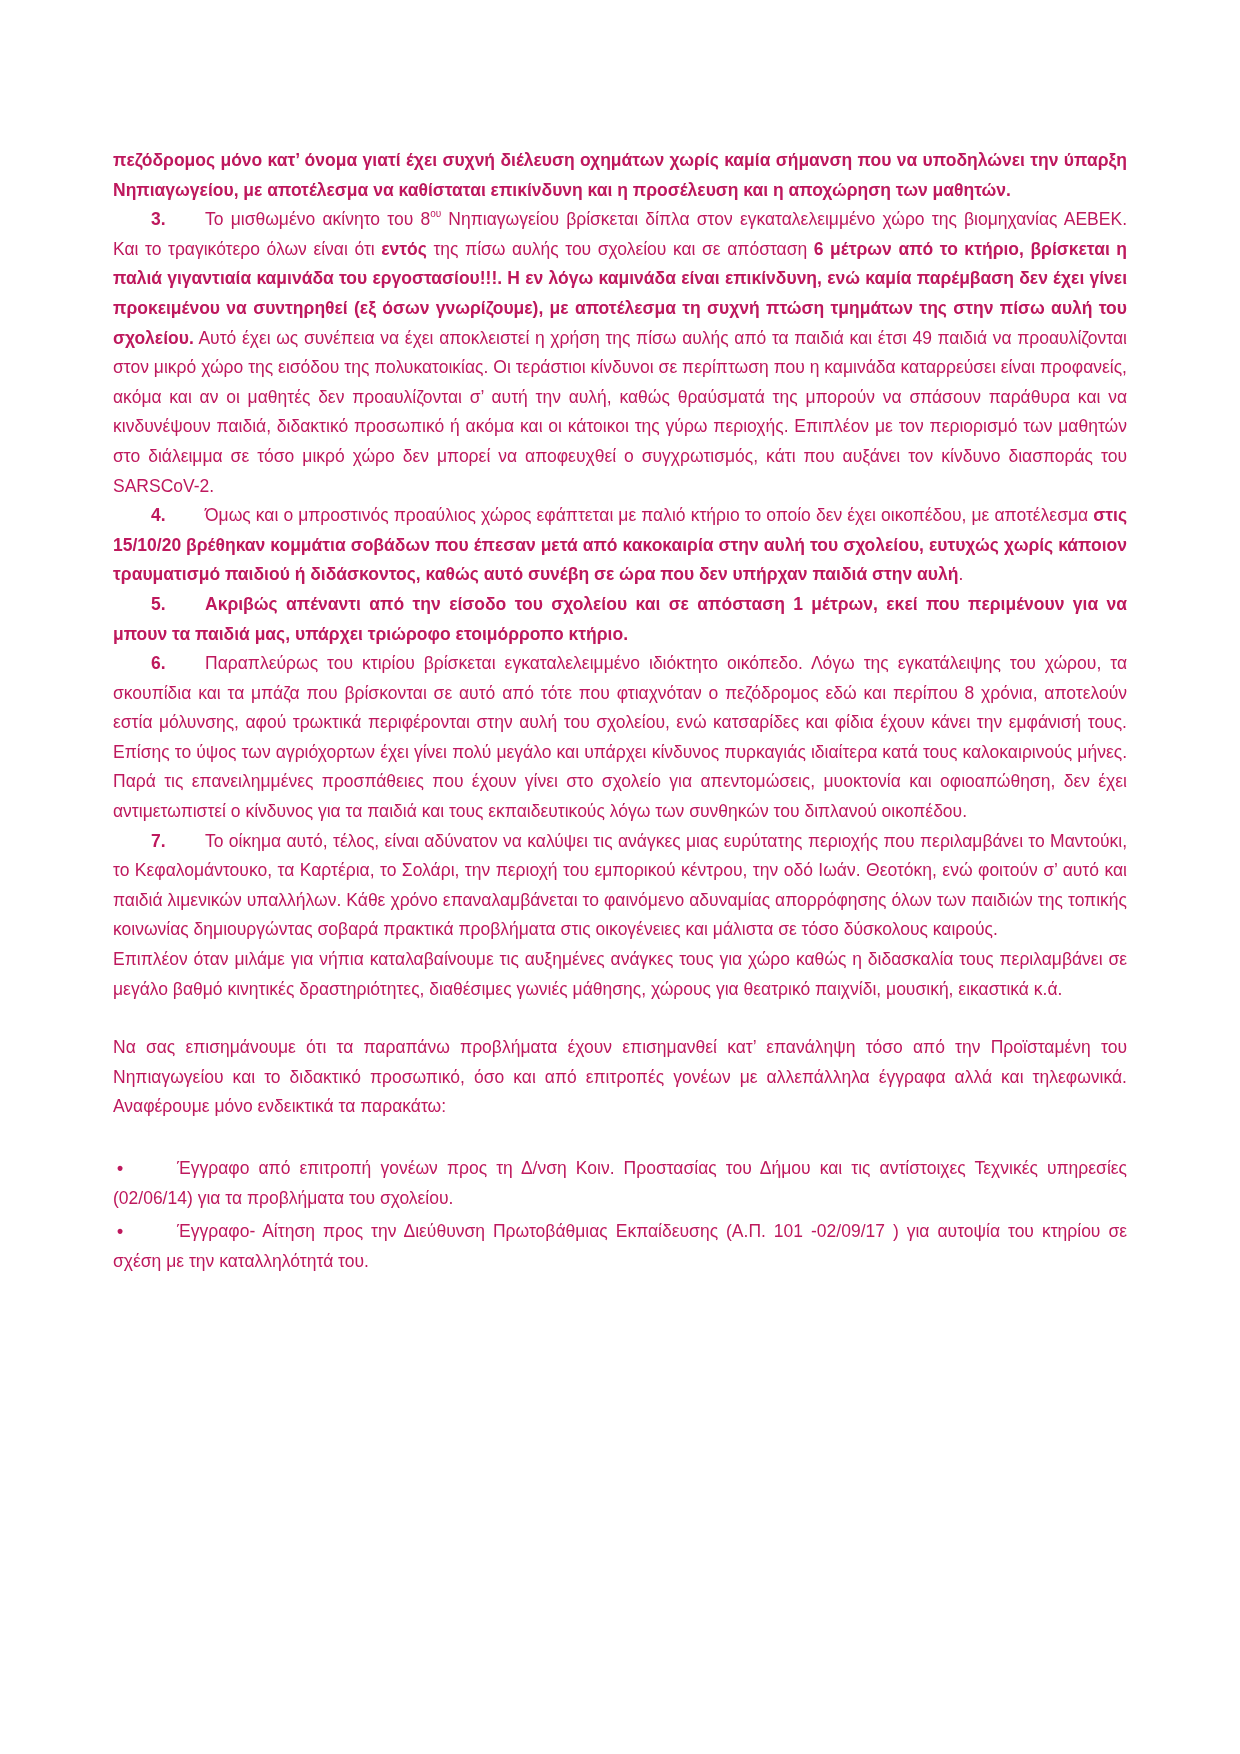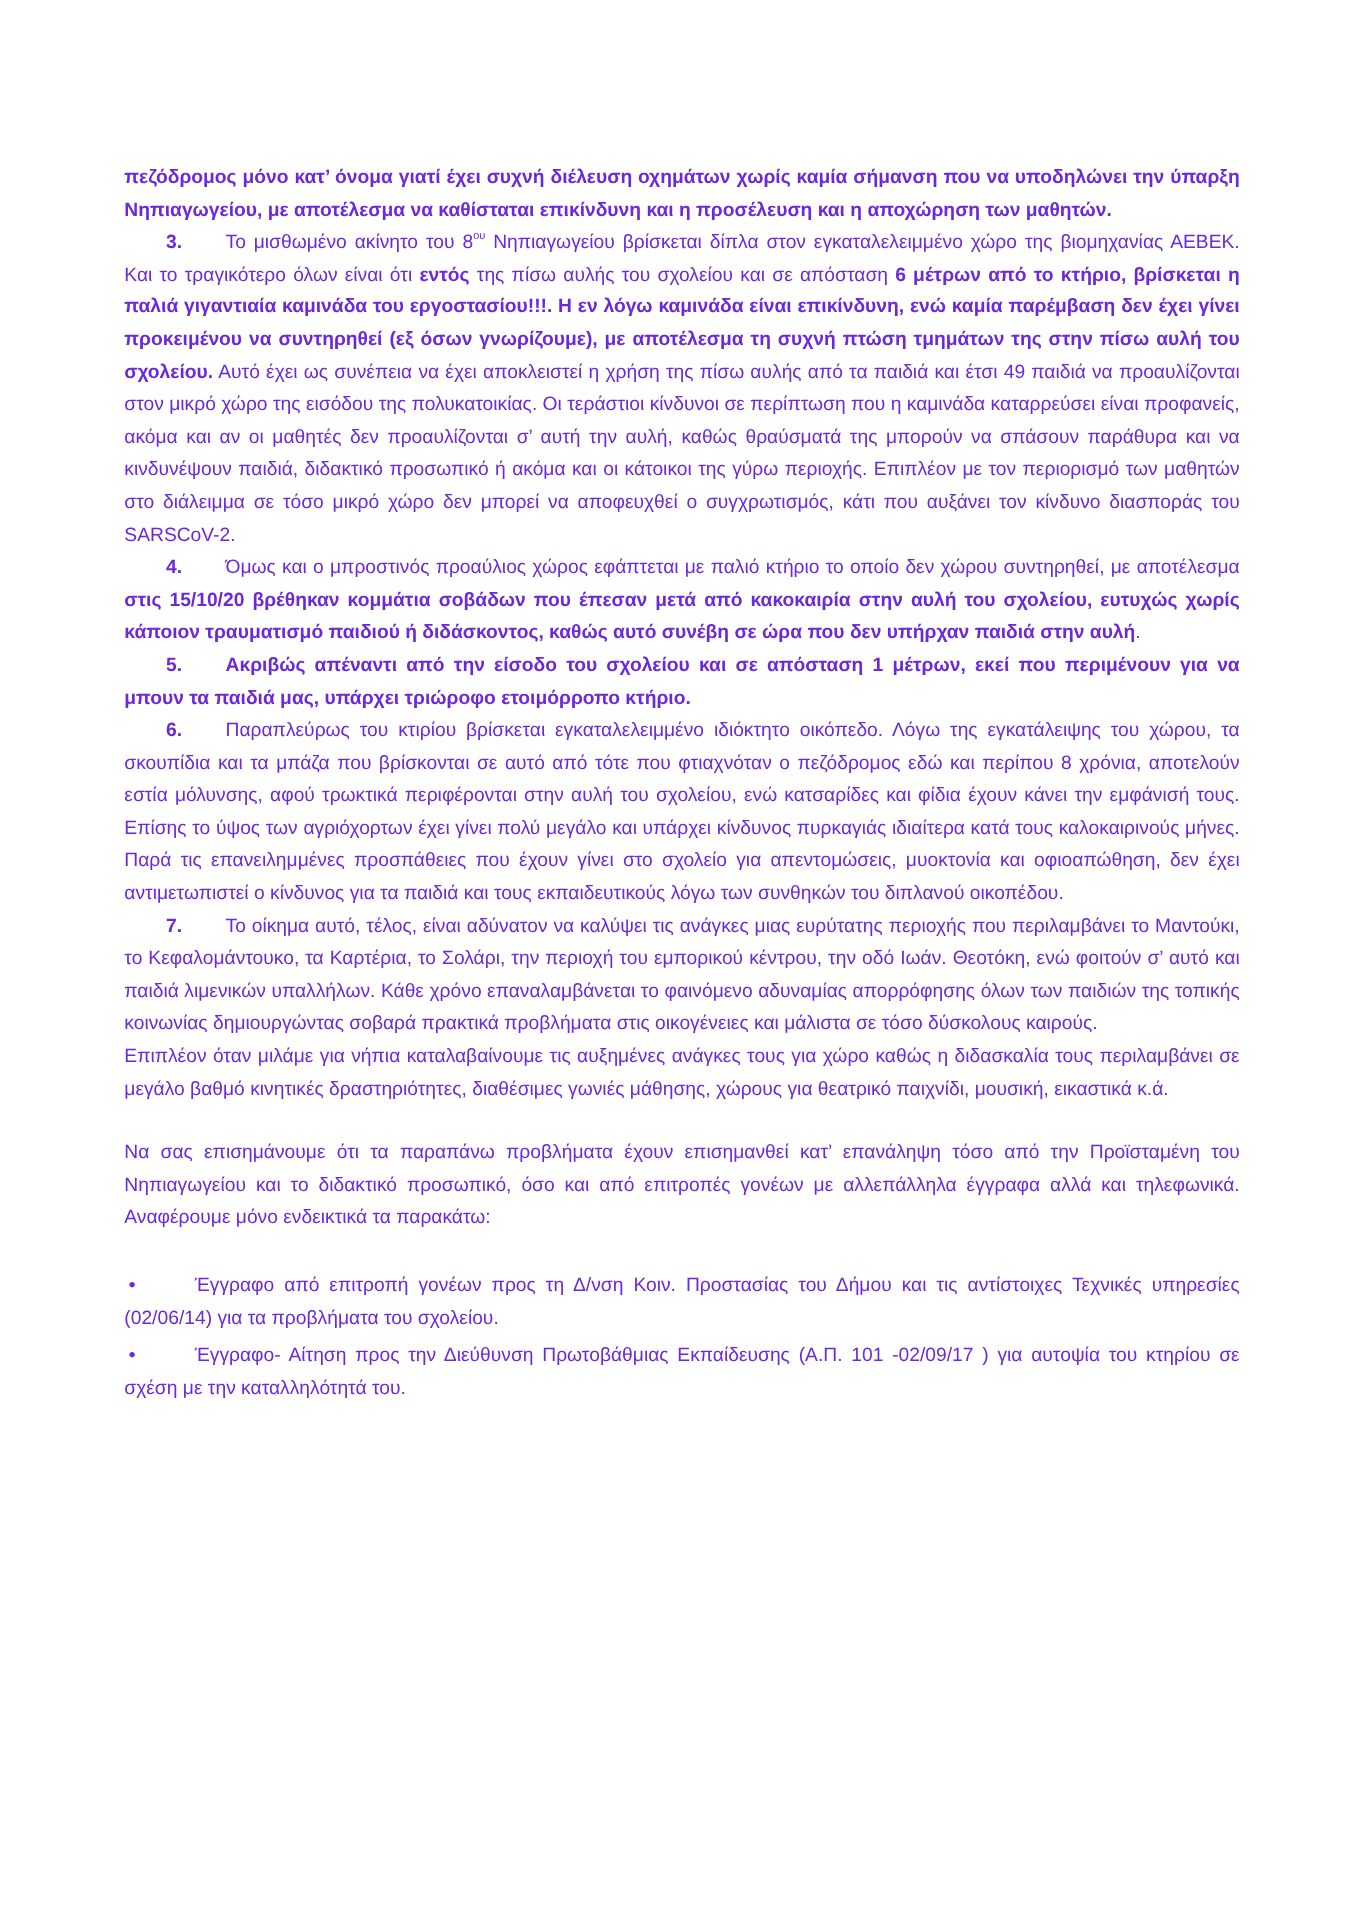--- a/index.html
+++ b/index.html
@@ -1,20 +1,20 @@
 <!DOCTYPE html>
 <html><head>
 <meta charset="utf-8">
 <style>
   html, body { margin: 0; padding: 0; background: #ffffff; }
   body { width: 1240px; height: 1754px; overflow: hidden; position: relative; }
   .page {
     position: absolute; left: 113px; top: 146px; width: 1014px;
     font-family: "Liberation Sans", "DejaVu Sans", sans-serif;
-    font-size: 17.5px; line-height: 29.6px; color: #6d28d9;
+    font-size: 17.5px; line-height: 29.6px; color: #be185d;
     text-align: justify;
   }
   .para { margin: 0; }
   .num { display: inline-block; width: 54px; text-indent: 0; font-weight: bold; padding-left: 38px; }
   b, .bold { font-weight: bold; }
   sup { font-size: 10px; line-height: 0; vertical-align: 8px; margin-top: 16px; }
   .gap { height: 29px; }
   .gap-lg { height: 32px; }
   .bullet { margin: 0; }
   .dot { display: inline-block; width: 60px; padding-left: 4px; font-weight: bold; }
@@ -22,21 +22,21 @@
 </style>
 </head>
 <body>
 
 <div class="page">
 
   <p class="para bold">πεζόδρομος μόνο κατ’ όνομα γιατί έχει συχνή διέλευση οχημάτων χωρίς καμία σήμανση που να υποδηλώνει την ύπαρξη Νηπιαγωγείου, με αποτέλεσμα να καθίσταται επικίνδυνη και η προσέλευση και η αποχώρηση των μαθητών.</p>
 
   <p class="para"><span class="num">3.</span><span>Το μισθωμένο ακίνητο του 8</span><sup>ου</sup><span> Νηπιαγωγείου βρίσκεται δίπλα στον εγκαταλελειμμένο χώρο της βιομηχανίας ΑΕΒΕΚ. Και το τραγικότερο όλων είναι ότι </span><b>εντός</b><span> της πίσω αυλής του σχολείου και σε απόσταση </span><b>6 μέτρων από το κτήριο, βρίσκεται  η παλιά γιγαντιαία καμινάδα του εργοστασίου!!!. Η εν λόγω καμινάδα είναι επικίνδυνη, ενώ καμία παρέμβαση δεν έχει γίνει προκειμένου να συντηρηθεί (εξ όσων γνωρίζουμε),  με αποτέλεσμα τη συχνή πτώση τμημάτων της στην πίσω αυλή του σχολείου.</b><span> Αυτό έχει ως συνέπεια να έχει αποκλειστεί η χρήση της πίσω αυλής από τα παιδιά και έτσι 49 παιδιά να προαυλίζονται στον μικρό χώρο της εισόδου της πολυκατοικίας.  Οι τεράστιοι κίνδυνοι σε περίπτωση που η καμινάδα καταρρεύσει είναι προφανείς, ακόμα και αν οι μαθητές δεν προαυλίζονται σ’ αυτή την αυλή, καθώς θραύσματά της μπορούν να σπάσουν παράθυρα και να κινδυνέψουν παιδιά, διδακτικό προσωπικό ή ακόμα και οι κάτοικοι της γύρω περιοχής. Επιπλέον με τον  περιορισμό των μαθητών στο διάλειμμα σε τόσο μικρό χώρο δεν μπορεί να αποφευχθεί ο συγχρωτισμός, κάτι που αυξάνει τον κίνδυνο διασποράς του SARSCoV-2.</span></p>
 
-  <p class="para"><span class="num">4.</span><span>Όμως και ο μπροστινός προαύλιος χώρος εφάπτεται με παλιό κτήριο το οποίο δεν χώρου συντηρηθεί, με αποτέλεσμα </span><b>στις 15/10/20 βρέθηκαν κομμάτια σοβάδων που έπεσαν μετά από κακοκαιρία στην αυλή του σχολείου, ευτυχώς χωρίς κάποιον τραυματισμό παιδιού ή διδάσκοντος, καθώς αυτό συνέβη σε ώρα που δεν υπήρχαν παιδιά στην αυλή</b><span>.</span></p>
+  <p class="para"><span class="num">4.</span><span>Όμως και ο μπροστινός προαύλιος χώρος εφάπτεται με παλιό κτήριο το οποίο δεν έχει οικοπέδου, με αποτέλεσμα </span><b>στις 15/10/20 βρέθηκαν κομμάτια σοβάδων που έπεσαν μετά από κακοκαιρία στην αυλή του σχολείου, ευτυχώς χωρίς κάποιον τραυματισμό παιδιού ή διδάσκοντος, καθώς αυτό συνέβη σε ώρα που δεν υπήρχαν παιδιά στην αυλή</b><span>.</span></p>
 
   <p class="para"><span class="num">5.</span><b>Ακριβώς απέναντι από την είσοδο του σχολείου και σε απόσταση 1 μέτρων, εκεί που περιμένουν για να μπουν τα παιδιά μας, υπάρχει τριώροφο ετοιμόρροπο κτήριο.</b></p>
 
   <p class="para"><span class="num">6.</span><span>Παραπλεύρως του κτιρίου βρίσκεται εγκαταλελειμμένο ιδιόκτητο οικόπεδο. Λόγω της εγκατάλειψης του χώρου, τα σκουπίδια και τα μπάζα που βρίσκονται σε αυτό από τότε που φτιαχνόταν ο πεζόδρομος εδώ και περίπου 8 χρόνια, αποτελούν εστία μόλυνσης, αφού τρωκτικά περιφέρονται στην αυλή του σχολείου, ενώ κατσαρίδες και φίδια έχουν κάνει την εμφάνισή τους. Επίσης το ύψος των αγριόχορτων έχει γίνει πολύ μεγάλο και υπάρχει κίνδυνος πυρκαγιάς ιδιαίτερα κατά τους καλοκαιρινούς μήνες. Παρά τις επανειλημμένες προσπάθειες που έχουν γίνει στο σχολείο  για απεντομώσεις, μυοκτονία και οφιοαπώθηση, δεν έχει αντιμετωπιστεί ο κίνδυνος  για τα παιδιά και τους εκπαιδευτικούς λόγω των συνθηκών του διπλανού οικοπέδου.</span></p>
 
   <p class="para"><span class="num">7.</span><span>Το οίκημα αυτό, τέλος, είναι αδύνατον να καλύψει τις ανάγκες μιας ευρύτατης περιοχής που περιλαμβάνει το Μαντούκι, το Κεφαλομάντουκο, τα Καρτέρια, το Σολάρι, την περιοχή του εμπορικού κέντρου, την οδό  Ιωάν.  Θεοτόκη, ενώ φοιτούν σ’ αυτό και παιδιά λιμενικών  υπαλλήλων. Κάθε χρόνο επαναλαμβάνεται το φαινόμενο αδυναμίας απορρόφησης όλων των παιδιών της τοπικής κοινωνίας δημιουργώντας σοβαρά πρακτικά προβλήματα στις οικογένειες και μάλιστα σε τόσο δύσκολους καιρούς.</span></p>
 
   <p class="para">Επιπλέον όταν μιλάμε για νήπια καταλαβαίνουμε τις αυξημένες ανάγκες τους για χώρο καθώς η διδασκαλία τους περιλαμβάνει σε μεγάλο βαθμό κινητικές δραστηριότητες, διαθέσιμες γωνιές μάθησης, χώρους για θεατρικό παιχνίδι, μουσική, εικαστικά κ.ά.</p>
 
   <div class="gap"></div>

